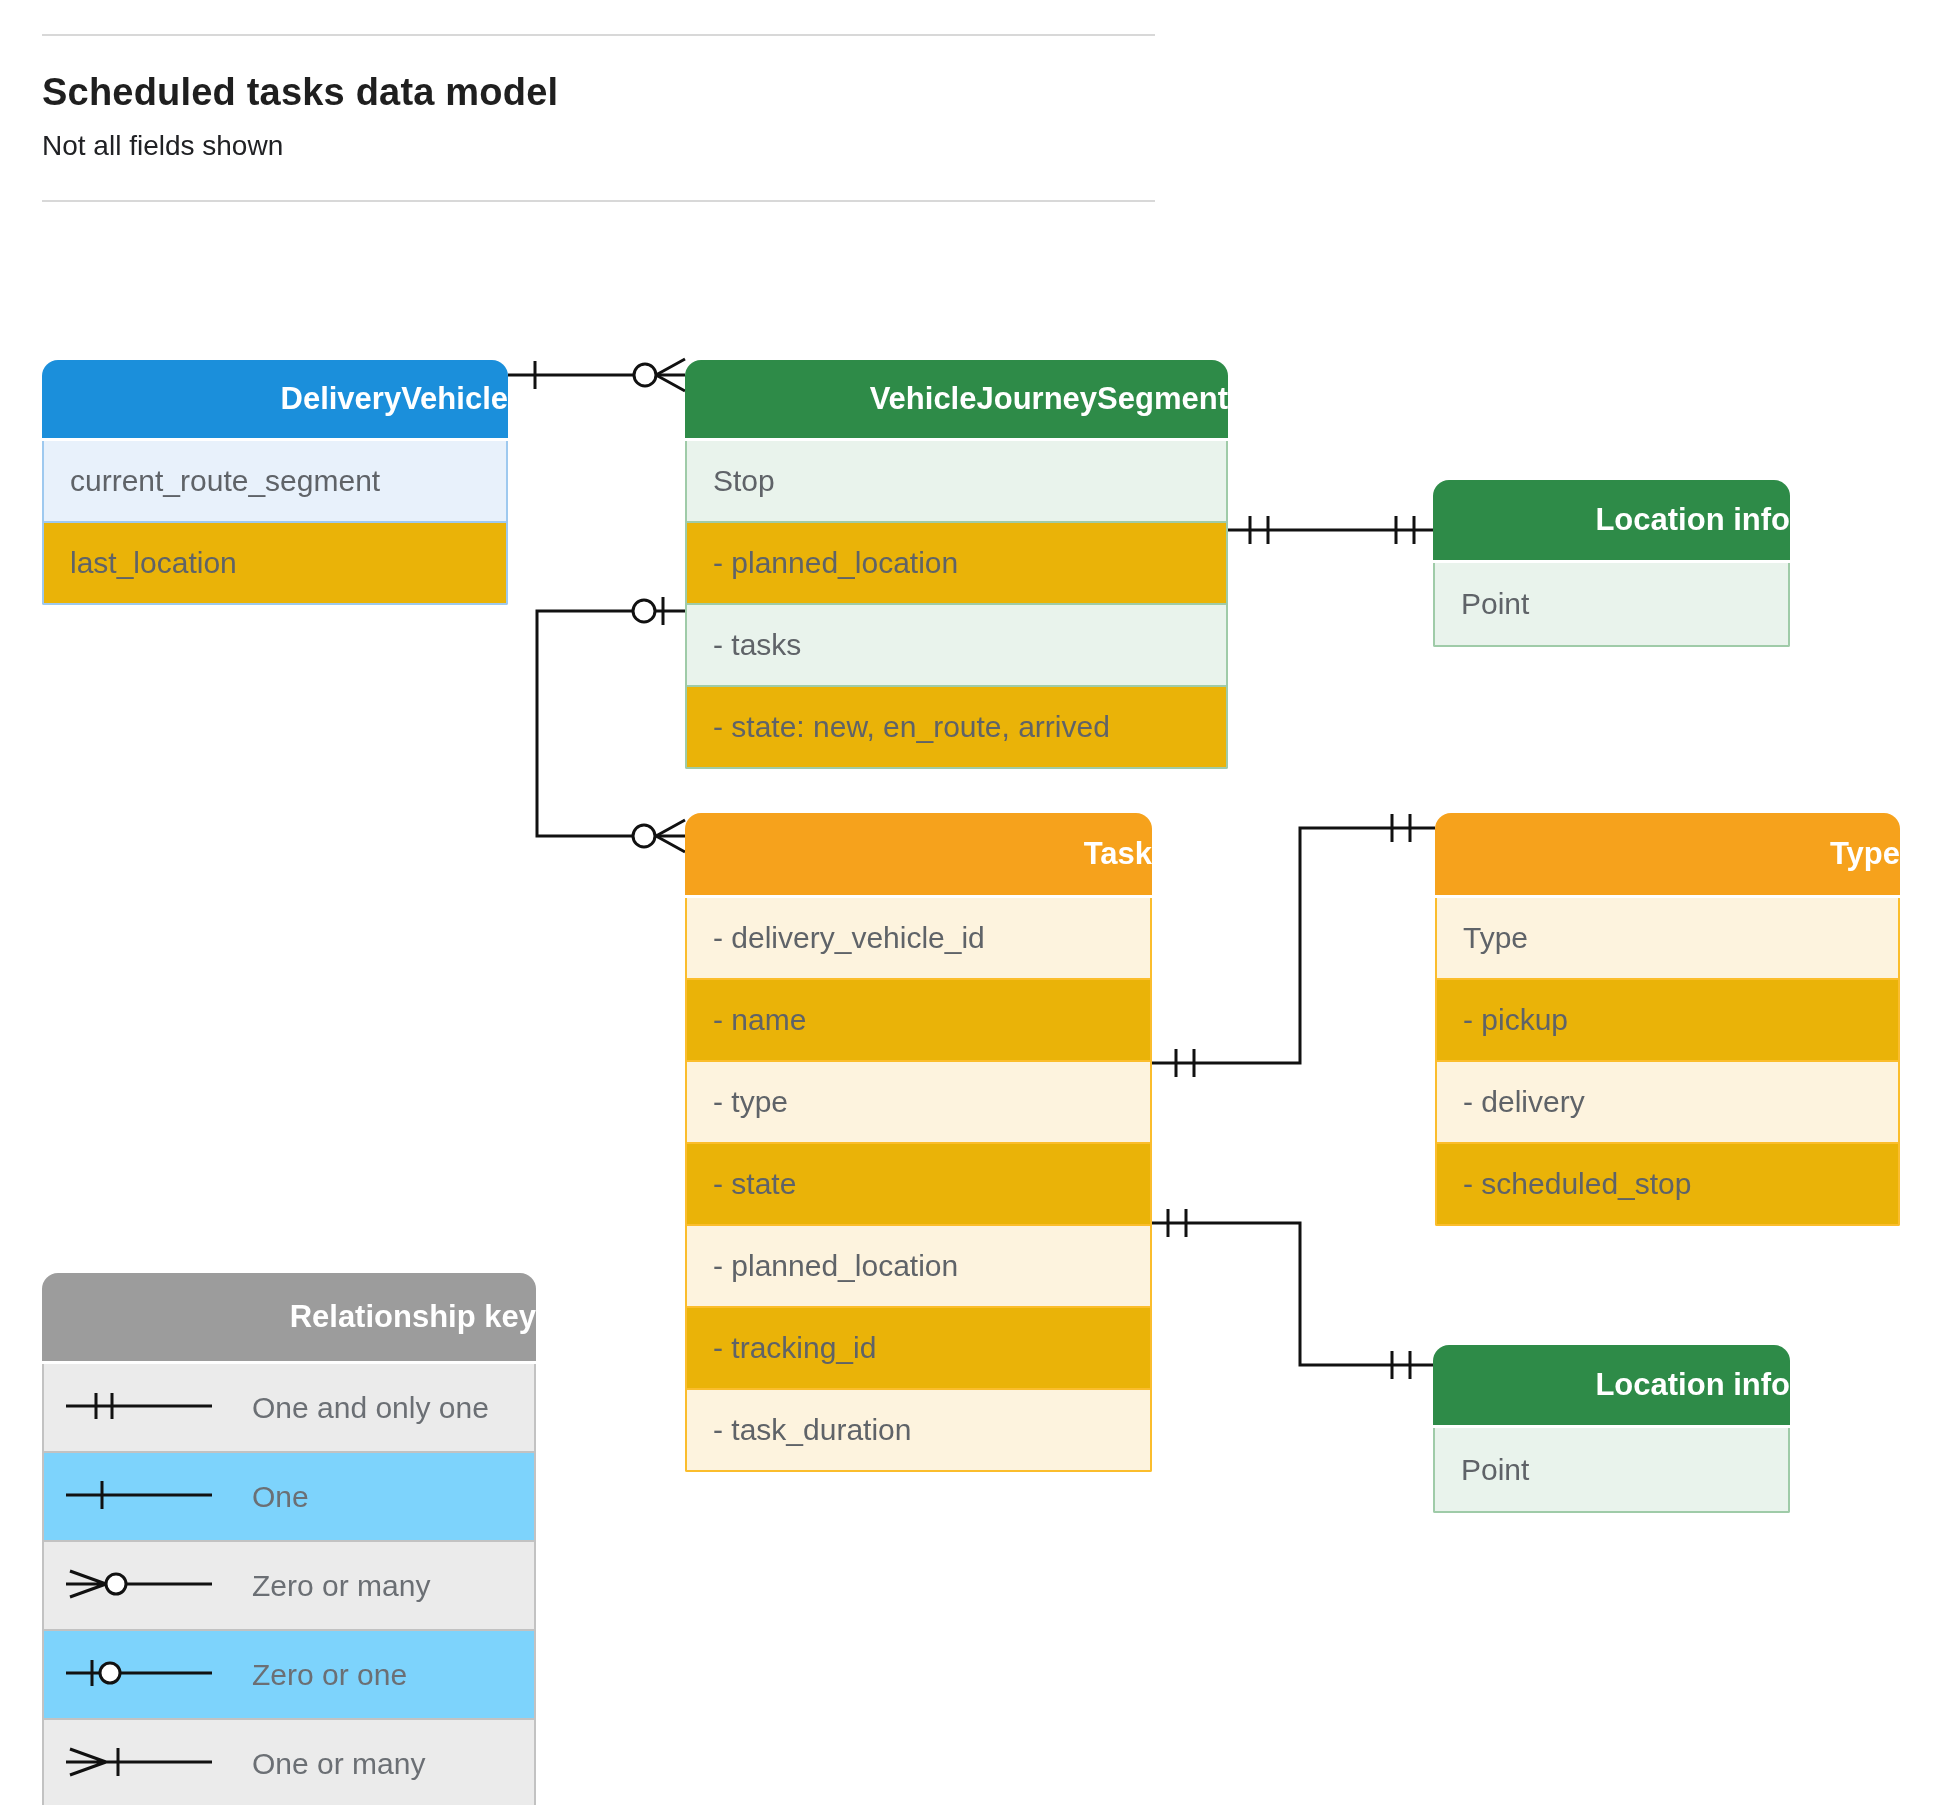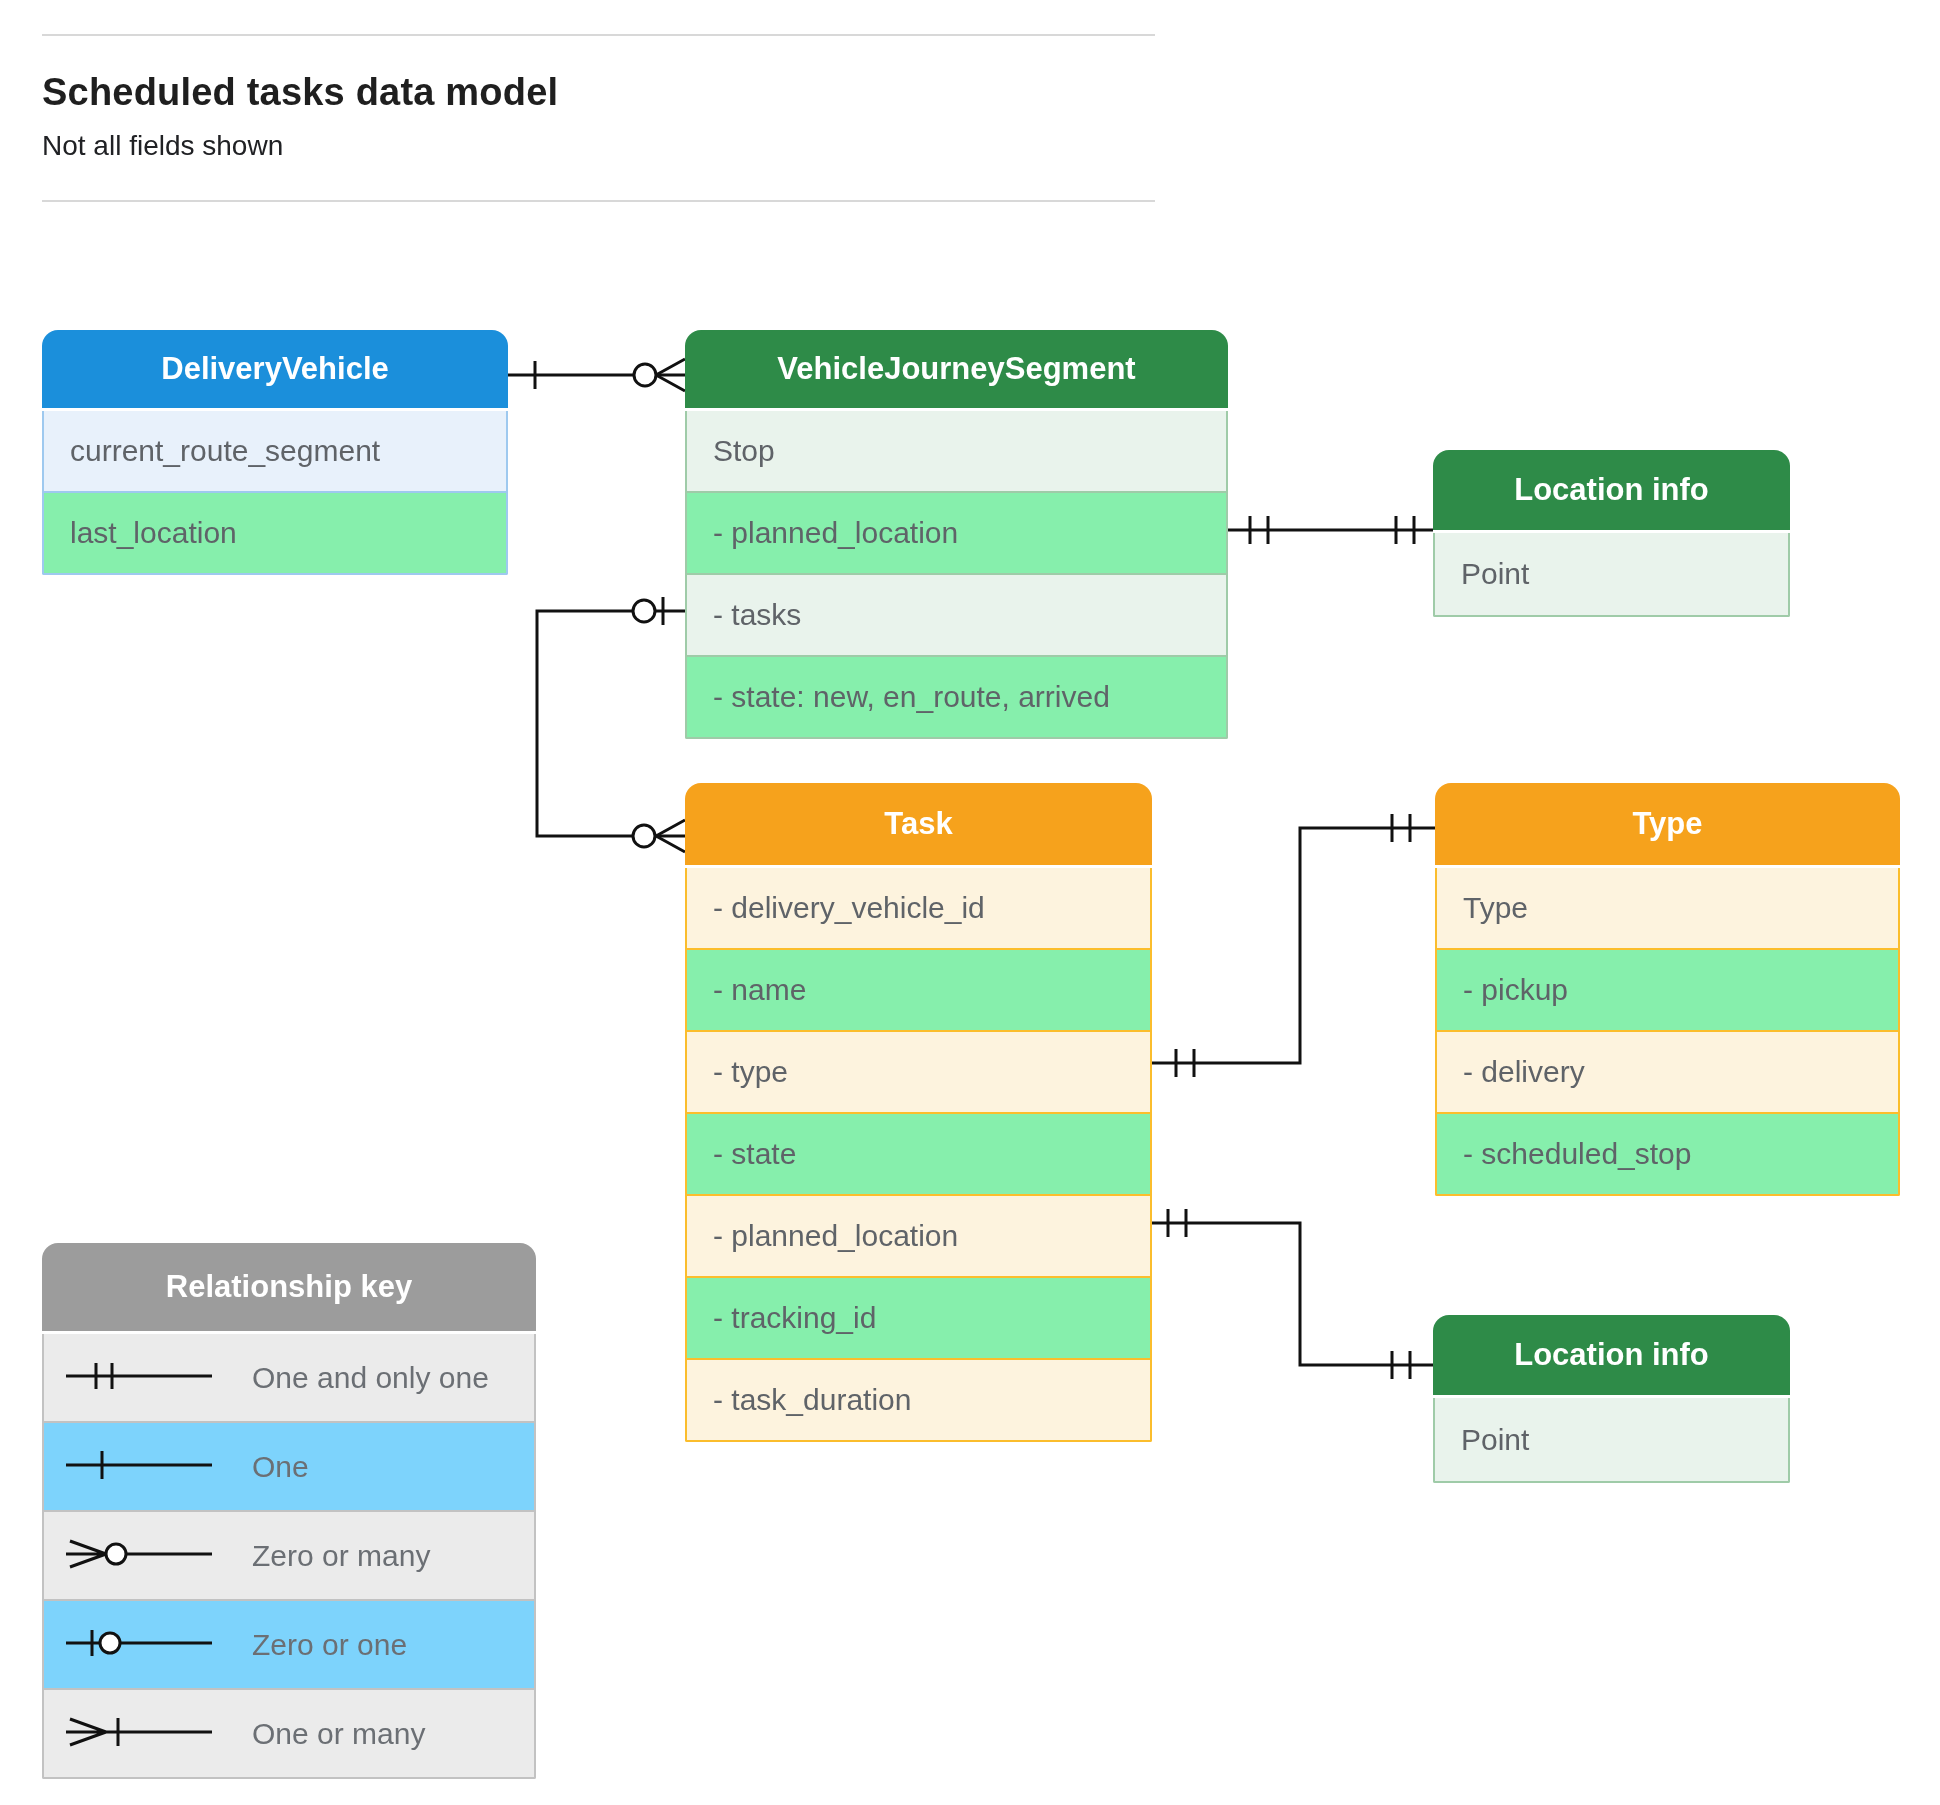--- a/index.html
+++ b/index.html
@@ -18,32 +18,33 @@
   #page-subtitle {
     position:absolute; left:42px; top:128px; font-size:28px; line-height:36px;
     color:#202124;
     text-align:right;
   }
 
   
   .entity { position:absolute; }
   .entity-header {
     height:var(--hh,80px); line-height:var(--hh,80px);
-    background:var(--hdr,#888); color:#ffffff; text-align:center;
+    background:var(--hdr,#888); color:#ffffff; text-align:right;
     font-size:31px; font-weight:bold; border-radius:16px 16px 0 0;
     margin-bottom:3px;
+    margin-top:30px;
   }
   .entity-body {
     border:2px solid var(--brd,#ccc); border-top:none;
     background:#ffffff; border-radius:0 0 2px 2px;
   }
   .entity-row {
     height:var(--rh,80px); line-height:var(--rh,80px);
     font-size:30px; color:var(--c-row_text,#5f6368);
-    padding-left:26px; background:#86efac;
+    padding-left:26px; background:#eab308;
     white-space:nowrap; overflow:hidden;
   }
   .entity-row:nth-child(odd) { background:var(--tint,#f3f3f3); }
   .entity-row + .entity-row { border-top:2px solid var(--brd,#ccc); }
 
   .theme-blue   { --hdr:var(--c-blue,#1b8fdb);   --tint:var(--c-blue_tint,#e8f1fb);   --brd:var(--c-blue_border,#9ec9ef); }
   .theme-green  { --hdr:var(--c-green,#2e8b48);  --tint:var(--c-green_tint,#e9f3ec);  --brd:var(--c-green_border,#9fcba8); }
   .theme-orange { --hdr:var(--c-orange,#f6a21c); --tint:var(--c-orange_tint,#fdf3de); --brd:var(--c-orange_border,#fbbd2c); }
   .theme-gray   { --hdr:var(--c-gray,#9c9c9c);   --tint:var(--c-gray_tint,#ebebeb);   --brd:var(--c-gray_border,#c2c2c2); }
 

